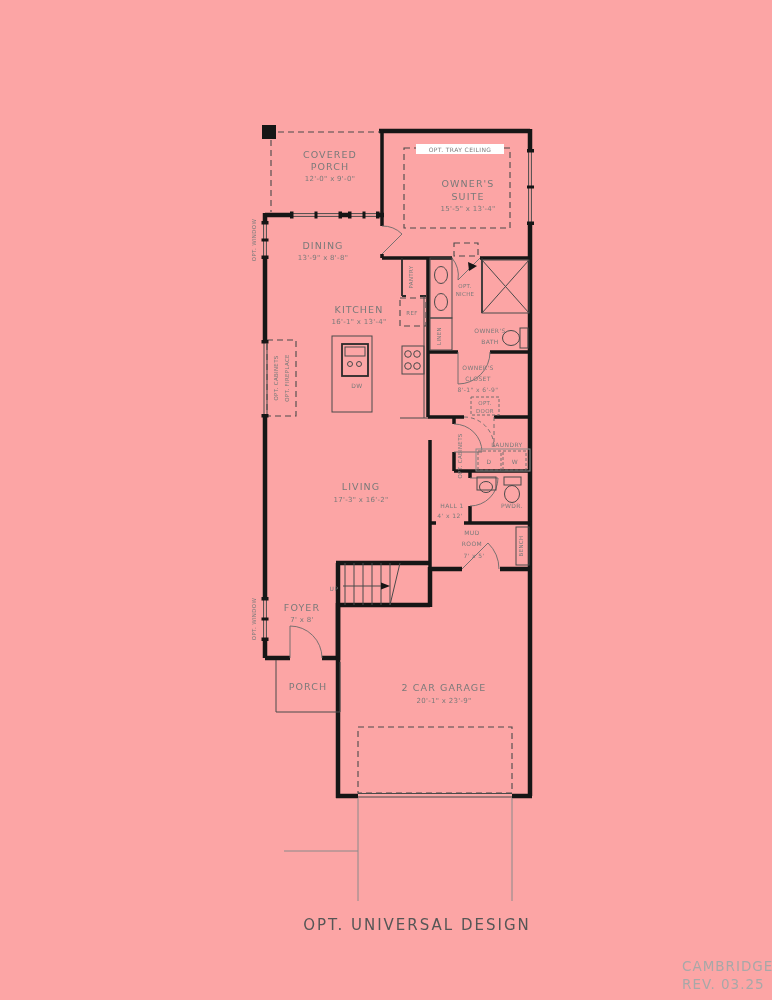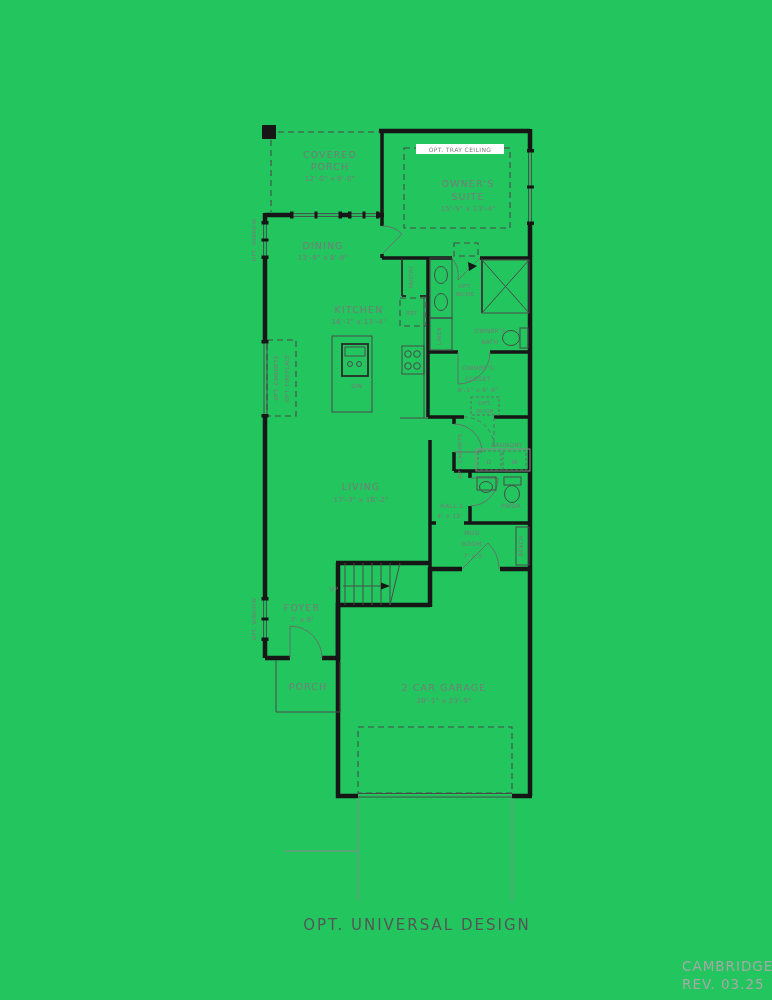--- a/index.html
+++ b/index.html
@@ -1,16 +1,16 @@
 <!DOCTYPE html>
 <html><head>
 <meta charset="utf-8">
 <style>
   html,body{margin:0;padding:0;background:#ffffff;}
-  .canvas{position:relative;width:772px;height:1000px;background:#22c55e;overflow:hidden;}
+  .canvas{position:relative;width:772px;height:1000px;background:#fca5a5;overflow:hidden;}
   svg{position:absolute;left:0;top:0;}
   svg text{font-family:"DejaVu Sans",sans-serif;fill:#7a7a7a;}
   .rn{font-size:9.5px;letter-spacing:1.1px;text-anchor:middle;}
   .rd{font-size:7px;letter-spacing:0.3px;text-anchor:middle;}
   .sm{font-size:6px;letter-spacing:0.4px;text-anchor:middle;}
   .vs{font-size:5.5px;letter-spacing:0.3px;text-anchor:middle;}
   .ttl{font-size:15px;letter-spacing:2px;fill:#565656;text-anchor:middle;}
   .ftr{font-size:13.5px;letter-spacing:1px;fill:#a8a8a8;}
   .wall{stroke:#161616;stroke-width:4.5;fill:none;}
   .iwall{stroke:#161616;stroke-width:3.5;fill:none;}

